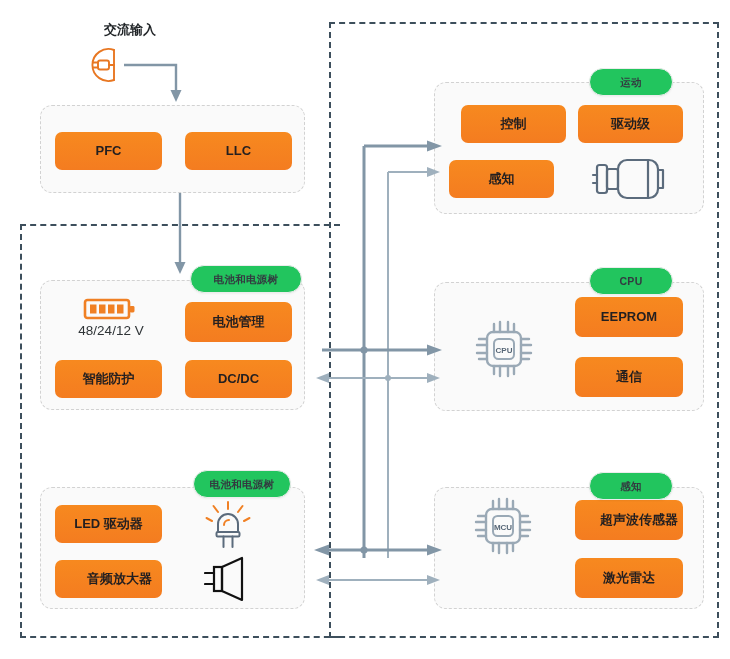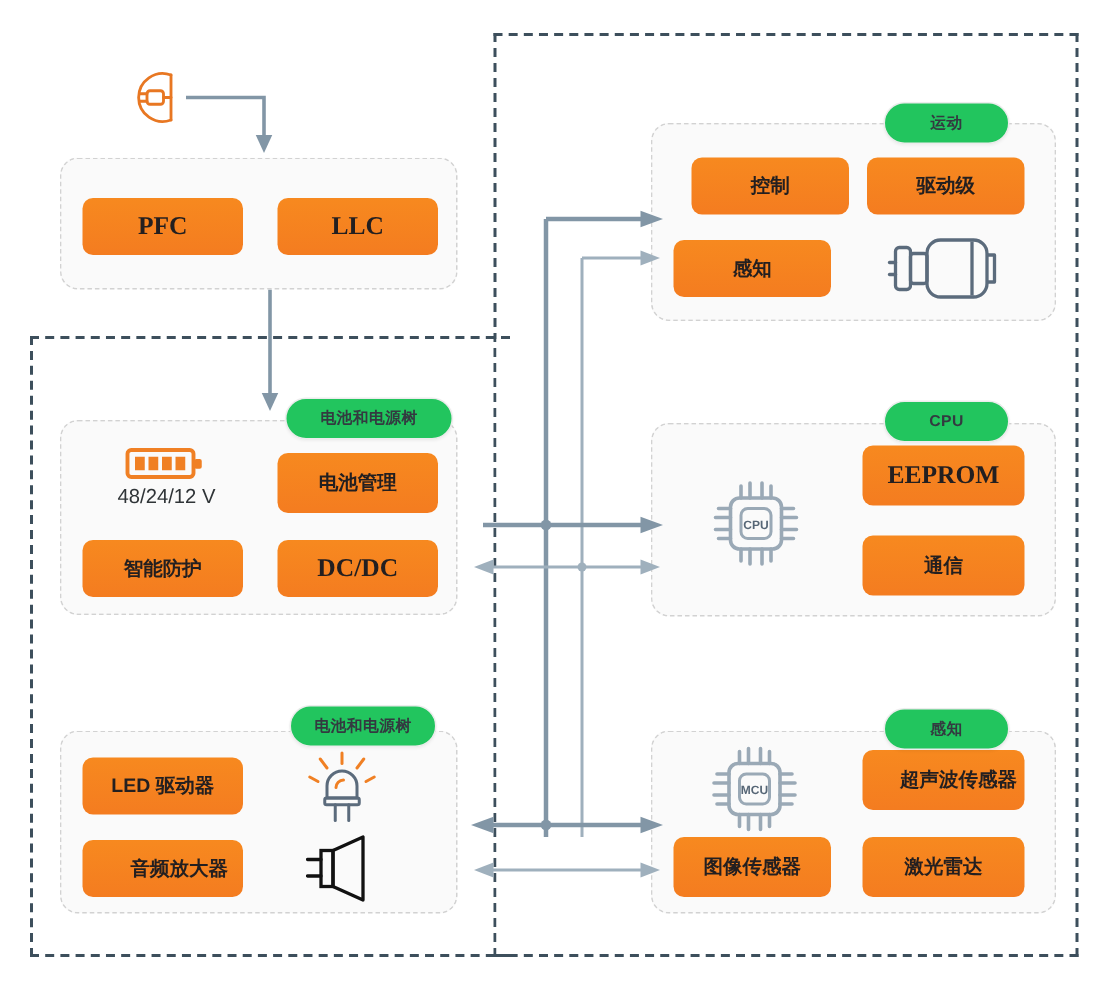--- a/index.html
+++ b/index.html
@@ -76,41 +76,42 @@
     color: #231f20;
     font-size: 13px;
     font-weight: 700;
     display: flex;
     align-items: center;
     justify-content: center;
     text-align: center;
     box-sizing: border-box;
     line-height: 1.15;
   }
-  .block.latin { font-size: 17px; font-weight: 700; font-family: Liberation Serif, serif; }
+  .block.latin { font-size: 13px; font-weight: 700; }
   .caption {
     position: absolute;
     font-size: 13.5px;
     color: #2f3437;
     font-weight: 400;
     text-align: center;
     white-space: nowrap;
   }
   .icon-wrap { position: absolute; display:flex; align-items:center; justify-content:center; }
   svg { display:block; }
 </style>
 </head>
 <body>
 
 <div id="canvas">
 
   <div class="bound bound-right"></div>
   <div class="bound bound-left"></div>
   <div class="bound-mask"></div>
 
+  <div class="caption" style="left:75px; top:21px; width:110px; font-weight:700; font-size:13px; color:#1f2326;">交流输入</div>
 
   <div class="icon-wrap" style="left:84px; top:44px; width:46px; height:42px;">
     <svg width="46" height="42" viewBox="0 0 46 42">
       <path d="M30 6 A16 16 0 1 0 30 36" fill="none" stroke="#E87722" stroke-width="1.9" stroke-linecap="round"></path>
       <path d="M30 6 L30 36" fill="none" stroke="#E87722" stroke-width="1.9" stroke-linecap="round"></path>
       <rect x="14" y="16.5" width="11" height="9" rx="2" fill="none" stroke="#E87722" stroke-width="1.9"></rect>
       <line x1="25" y1="21" x2="30" y2="21" stroke="#E87722" stroke-width="1.9" stroke-linecap="round"></line>
       <line x1="14" y1="18.5" x2="9" y2="18.5" stroke="#E87722" stroke-width="1.9" stroke-linecap="round"></line>
       <line x1="14" y1="23.5" x2="9" y2="23.5" stroke="#E87722" stroke-width="1.9" stroke-linecap="round"></line>
     </svg>
@@ -234,21 +235,20 @@
         <path d="M21 14 L21 6 M27 14 L27 4 M35 14 L35 4 M41 14 L41 6"></path>
         <path d="M21 48 L21 56 M27 48 L27 58 M35 48 L35 58 M41 48 L41 56"></path>
         <path d="M14 21 L6 21 M14 27 L4 27 M14 35 L4 35 M14 41 L6 41"></path>
         <path d="M48 21 L56 21 M48 27 L58 27 M48 35 L58 35 M48 41 L56 41"></path>
       </g>
       <text x="31" y="34.5" text-anchor="middle" font-family="Liberation Sans, sans-serif" font-size="8" font-weight="700" fill="#566676">MCU</text>
     </svg>
   </div>
 
   <div class="block" style="left:575px; top:500px; width:108px; height:40px;padding-left:20px;">超声波传感器</div>
-  <div class="block" style="left:449px; top:558px; width:105px; height:40px;">图像传感器</div>
   <div class="block" style="left:575px; top:558px; width:108px; height:40px;">激光雷达</div>
 
   <div class="abs" style="left:300px; top:130px; width:160px; height:460px;">
     <svg width="160" height="460" viewBox="0 0 160 460">
 
       <path d="M64 16 L64 428" fill="none" stroke="#8296a6" stroke-width="3"></path>
 
       <path d="M88 42 L88 428" fill="none" stroke="#9fb0bd" stroke-width="2"></path>
 
       <path d="M64 16 L128 16" fill="none" stroke="#8296a6" stroke-width="3"></path>

